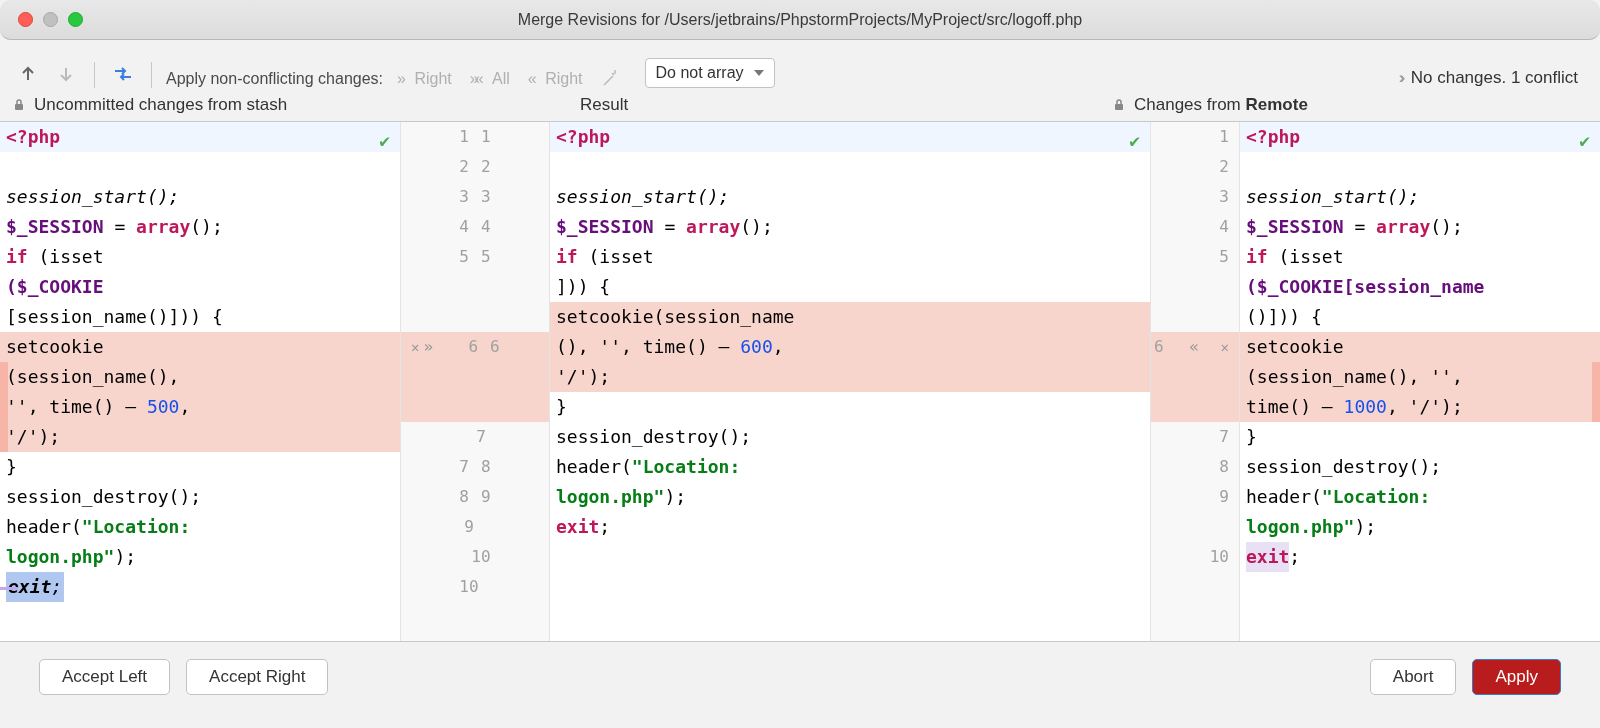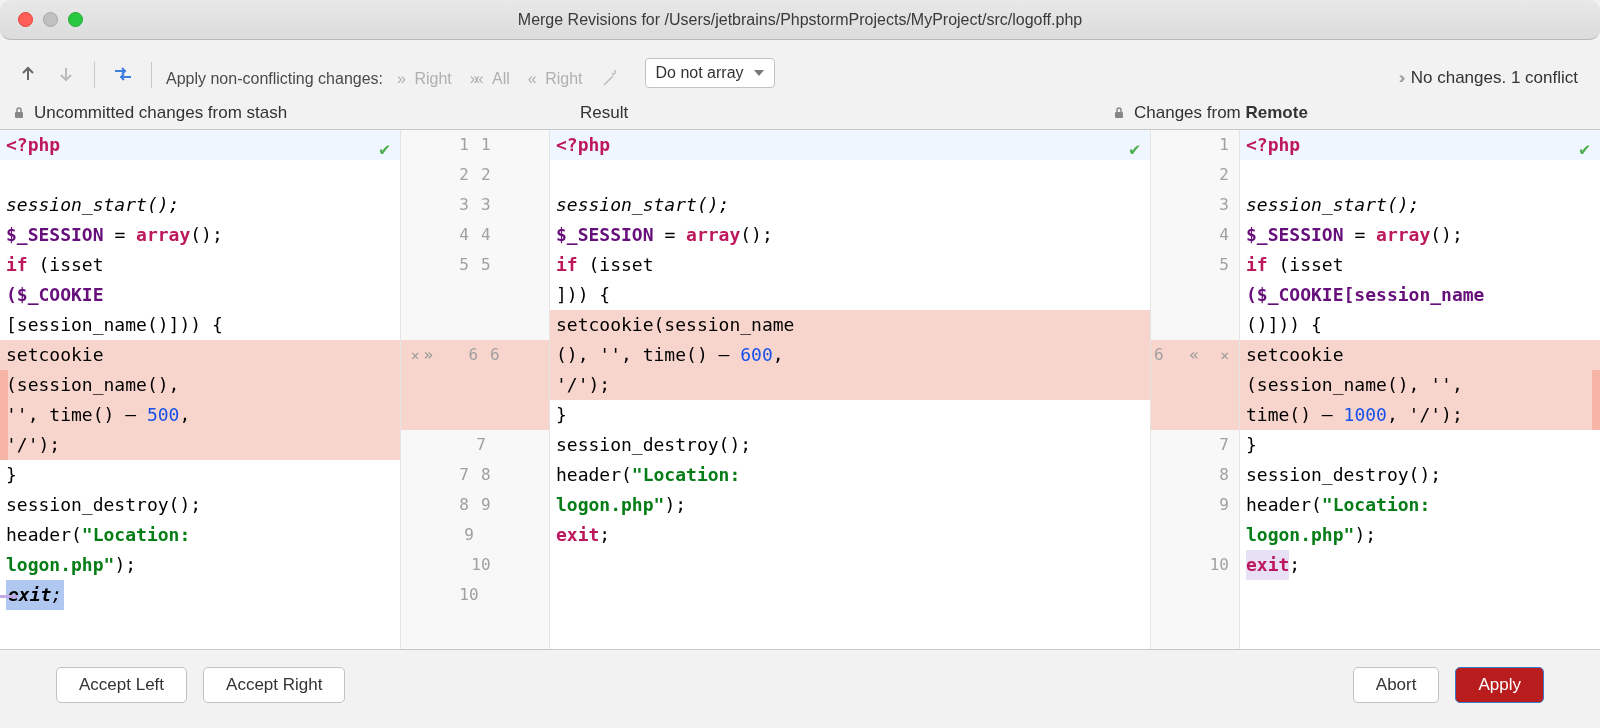--- a/index.html
+++ b/index.html
@@ -75,21 +75,20 @@
   border-top: 6px solid #777;
   transform: translateY(-50%);
 }
 .spacer { flex: 1; }
 .status { font-size: 17px; color: #333; padding-right: 8px; }
 .headers {
   height: 34px;
   background: #f2f2f2;
   display: flex;
   border-bottom: 1px solid #c8c8c8;
-  margin-top: 8px;
 }
 .hdr {
   display: flex;
   align-items: center;
   padding: 0 12px;
   font-size: 17px;
   color: #333;
   gap: 8px;
 }
 .hdr-left { width: 550px; }
@@ -131,21 +130,21 @@
 .stripe-right { position: absolute; right: 0; top: 0; bottom: 0; width: 8px; background: #f7b5a8; }
 .exit-hl { background: #b0c8f0; font-style: italic; padding: 0 2px; }
 .purple-stripe { position: absolute; left: 0; top: 50%; width: 18px; height: 3px; background: #c3a8e8; }
 .action-icon { color: #999; cursor: pointer; font-size: 14px; }
 
 .footer {
   height: 70px;
   background: #f2f2f2;
   display: flex;
   align-items: center;
-  padding: 0 56px;
+  padding: 0 39px;
   gap: 16px;
 }
 .btn {
   background: #fff;
   border: 1px solid #c2c2c2;
   border-radius: 5px;
   padding: 7px 22px;
   font-size: 17px;
   color: #333;
   cursor: pointer;

